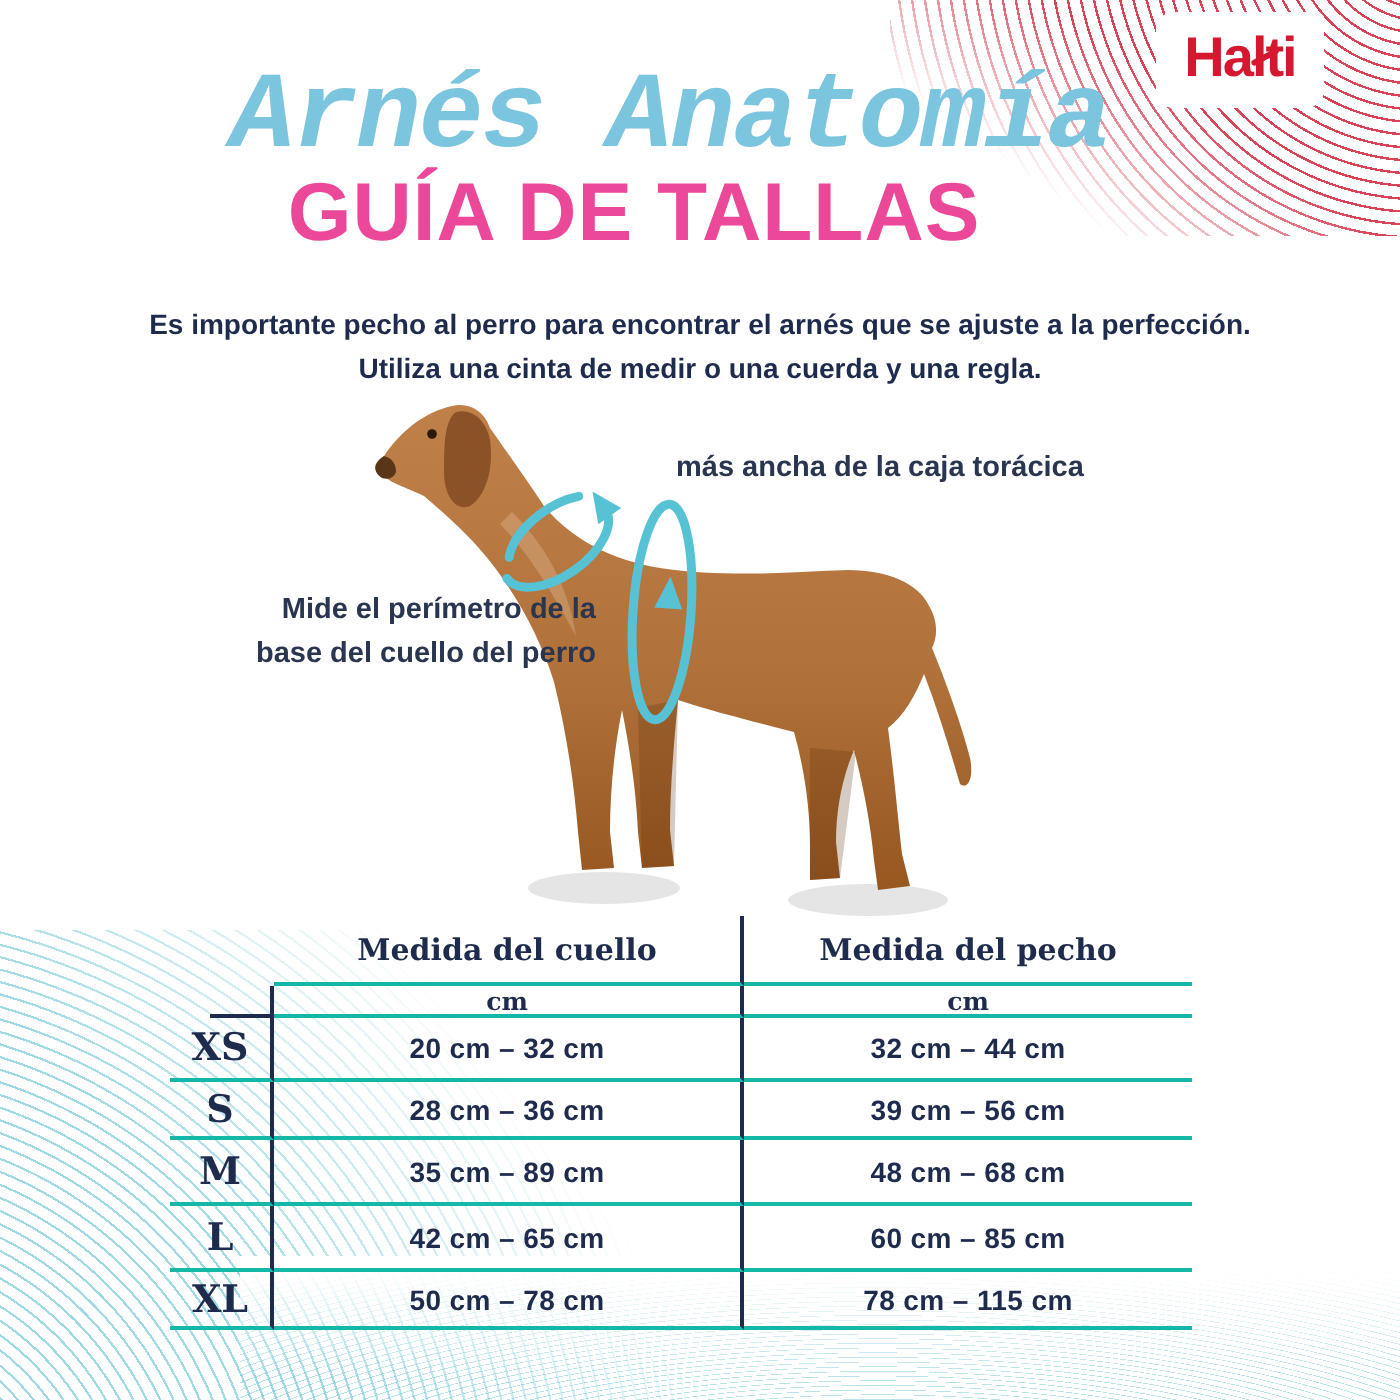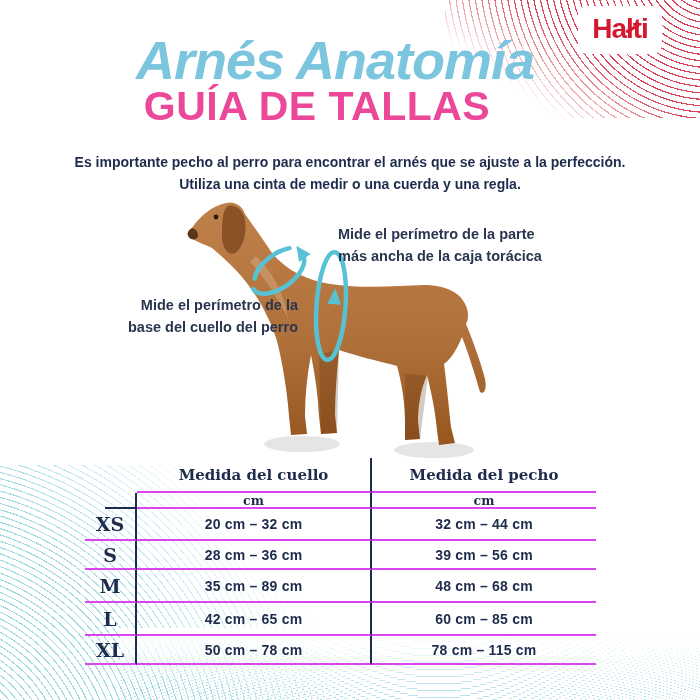--- a/index.html
+++ b/index.html
@@ -47,21 +47,21 @@
     font-family:"Liberation Sans",sans-serif;font-weight:800;font-size:28px;
     color:#d5182f;letter-spacing:-1px;position:relative;top:-1px;
   }
   .halti-slash{
     position:absolute;left:47px;top:21px;width:15px;height:3px;background:#d5182f;
     transform:rotate(-28deg);border-radius:2px;
   }
   
   .script-title{
     position:absolute;left:0;right:30px;top:33px;text-align:center;
-    font-family:Liberation Sans, sans-serif;font-style:italic;font-weight:700;
+    font-family:Liberation Mono, monospace;font-style:italic;font-weight:700;
     font-size:54px;line-height:1;color:#7cc5de;letter-spacing:-1px;
   }
   .main-title{
     position:absolute;left:0;right:66px;top:86px;text-align:center;
     font-weight:700;font-size:41px;line-height:1;letter-spacing:.5px;color:#ec4899;
   }
   .intro{
     position:absolute;left:20px;right:20px;top:151px;text-align:center;
     font-size:14px;font-weight:700;line-height:1.6;color:#1e2b4c;
   }
@@ -71,21 +71,21 @@
   .chest-note{left:338px;top:224px;width:245px;text-align:left;}
   .neck-note{left:88px;top:295px;width:210px;text-align:right;}
   
   .sizetable{
     position:absolute;left:85px;top:458px;width:511px;
     display:grid;grid-template-columns:52px 235px 224px;
     grid-template-rows:35px 16px 32px 29px 33px 33px 29px;
   }
   .c{display:flex;align-items:center;justify-content:center;position:relative;box-sizing:border-box;}
   .br{border-right:2px solid #1e2b4c;}
-  .bb{border-bottom:2px solid #d946ef;text-align:center;}
+  .bb{border-bottom:2px solid #14b8a6;text-align:center;}
   .hdr{font-family:"DejaVu Serif",serif;font-weight:700;font-size:15px;}
   .unit{font-family:"DejaVu Serif",serif;font-weight:700;font-size:12.5px;}
   .size{font-family:"DejaVu Serif",serif;font-weight:700;font-size:19px;}
   .val{font-size:14px;font-weight:600;letter-spacing:.2px;}
   .cmext::after{
     content:"";position:absolute;right:0;bottom:0;width:30px;height:2px;background:#1e2b4c;
   }
 </style>
 </head>
 <body>
@@ -151,21 +151,20 @@
       <polygon points="129,78 143,78 136,63" fill="#58c2d5" stroke="none"></polygon>
     </g>
 
     <g transform="rotate(4 159 108)" stroke="#58c2d5" stroke-width="4.5" fill="none" stroke-linecap="round">
       <ellipse cx="159" cy="108" rx="14.5" ry="54"></ellipse>
       <polygon points="155,106 169,106 162,90" fill="#58c2d5" stroke="none"></polygon>
     </g>
   </svg>
 
   <div class="note chest-note">
-    <div>Mide el perímetro de la parte</div>
     <div>más ancha de la caja torácica</div>
   </div>
   <div class="note neck-note">
     <div>Mide el perímetro de la</div>
     <div>base del cuello del perro</div>
   </div>
 
   <div class="sizetable">
 
     <div class="c"></div>

